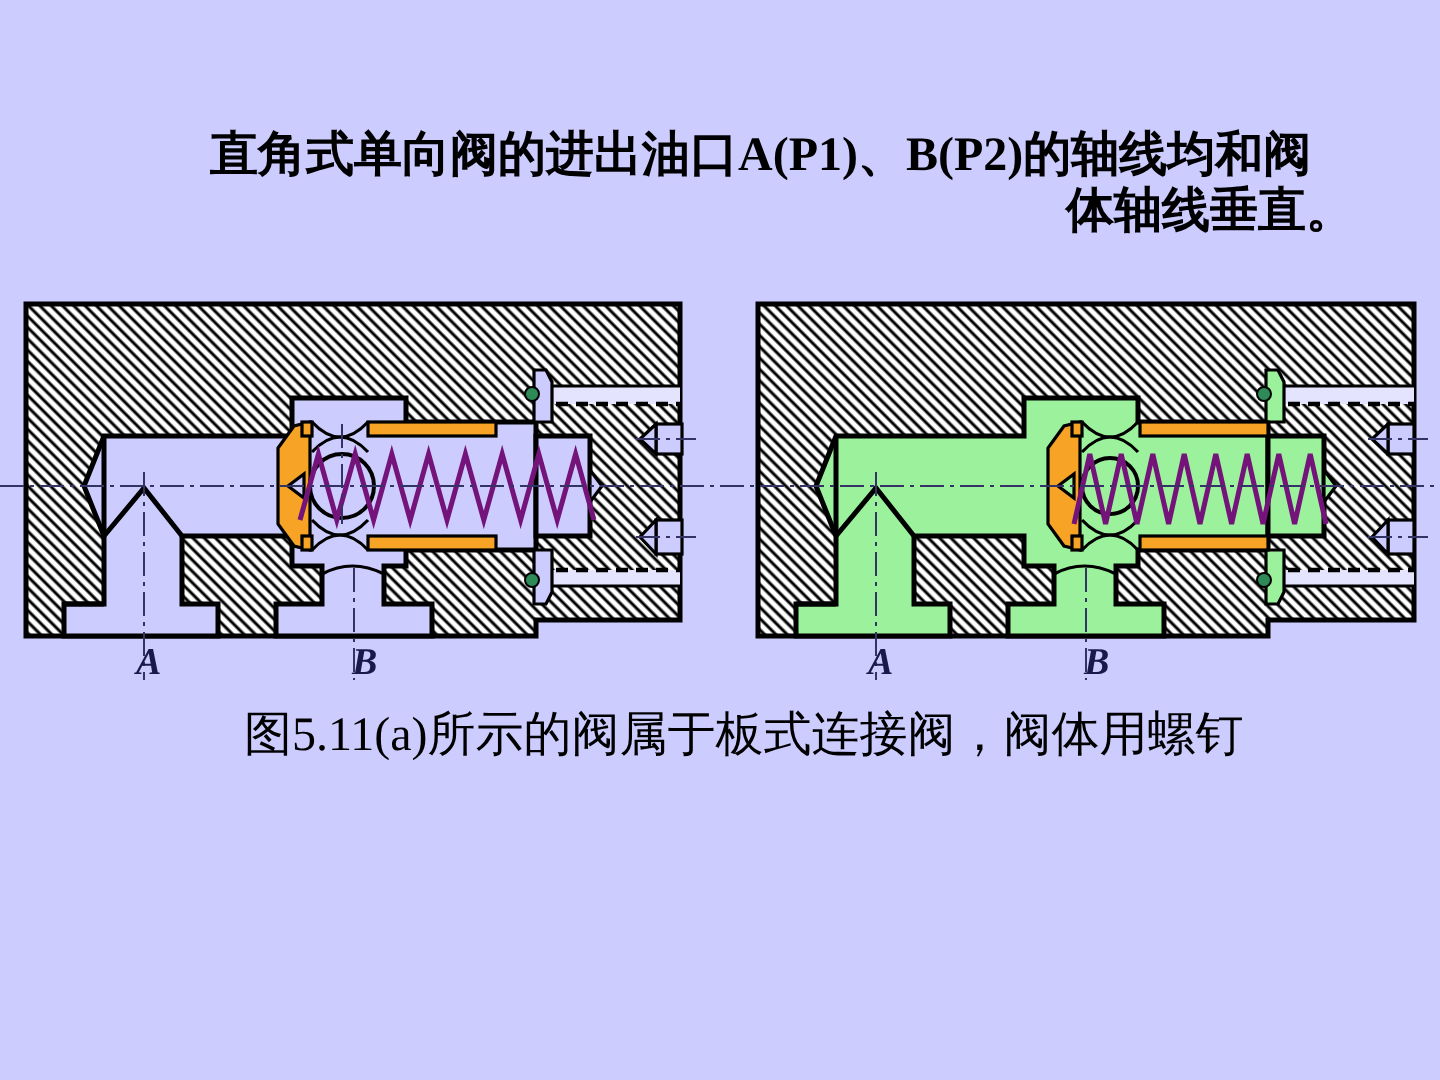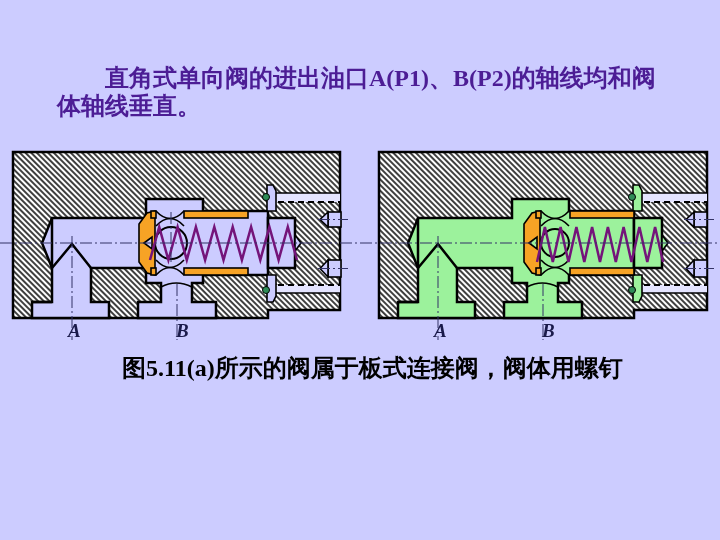--- a/index.html
+++ b/index.html
@@ -4,30 +4,30 @@
   <style>
     html, body { margin: 0; padding: 0; }
     body {
       width: 720px; height: 540px; position: relative; overflow: hidden;
       background: #CCCCFF;
       font-family: "Liberation Serif", "DejaVu Serif", serif;
     }
     .title {
       position: absolute; left: 57px; top: 64px; width: 620px;
       font-size: 24px; font-weight: bold; line-height: 28px;
-      color: #4c1d95; white-space: nowrap;
+      color: #000000; white-space: nowrap;
     }
     .title .l1 { padding-left: 48px; display: block; }
-    .title .l2 { display: block; }
+    .title .l2 { display: block; text-align: right; }
     .figure { position: absolute; left: 0; top: 140px; width: 720px; height: 210px; }
     .caption {
       position: absolute; left: 75px; top: 353px; width: 600px;
       font-size: 24px; line-height: 30px; color: #000; white-space: nowrap;
     }
-    .caption .cl { display: block; font-weight: bold; }
+    .caption .cl { display: block; }
     .caption .cl.first { padding-left: 47px; }
     .lbl { font-family: "Liberation Serif", serif; font-weight: bold; font-style: italic; font-size: 19px; fill: #1a1a4a; }
     .ol { stroke: #000; stroke-width: 2.5; stroke-linejoin: miter; }
     .thin { stroke: #000; stroke-width: 1.6; }
     .cline { stroke: #333366; stroke-width: 1; stroke-dasharray: 12 3 2 3; fill: none; }
     .dash { stroke: #000; stroke-width: 2.2; stroke-dasharray: 6 4; }
   </style>
 </head>
 <body>
 

